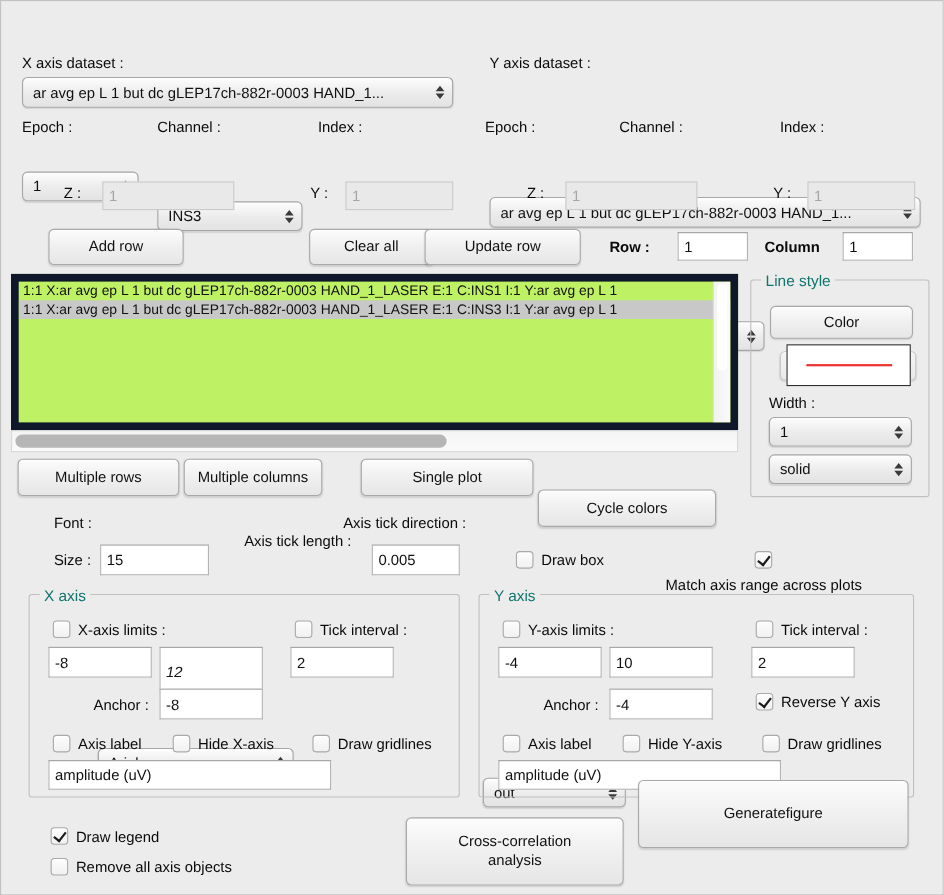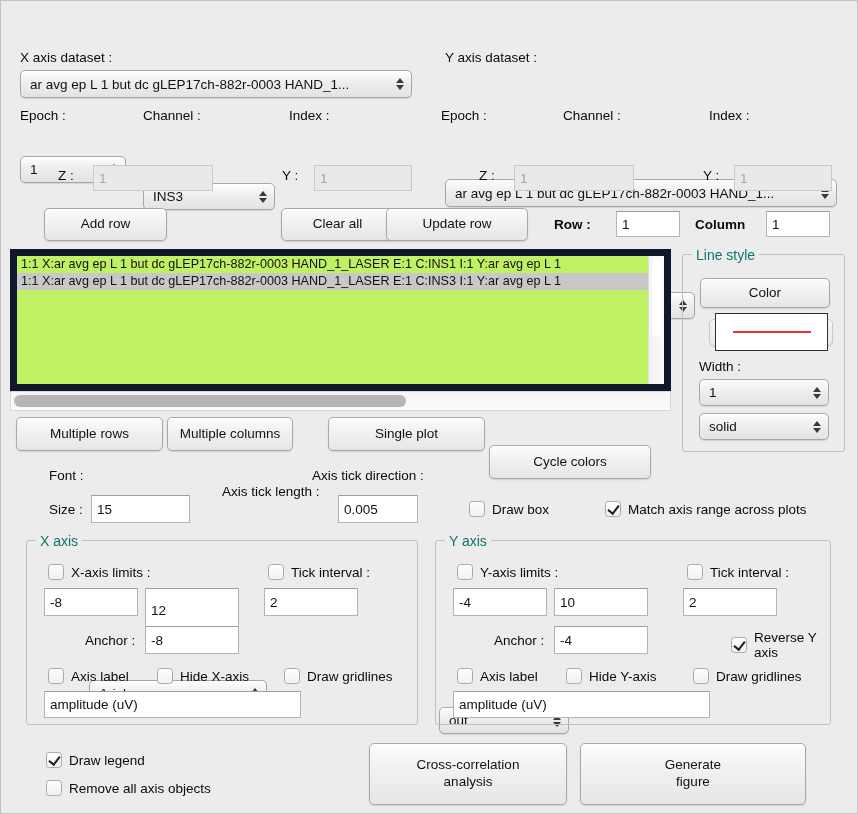--- a/index.html
+++ b/index.html
@@ -322,41 +322,41 @@
 
   <div class="lbl" style="position:absolute;left:221px;top:483px;">Axis tick length :</div>
   <div class="tf" style="position:absolute;left:337px;top:494px;width:80px;height:28px;">
     <span>0.005</span>
   </div>
 
   <div class="cb" style="position:absolute;left:468px;top:500px;">
     <span class="box" id="cb-drawbox"></span>
     <span class="cbl">Draw box</span>
   </div>
-  <div class="cb" style="position:absolute;left:604px;top:500px;">
+  <div class="cb" style="position:absolute;left:604px;top:500px;flex-direction:column;">
     <span class="box checked" id="cb-match"></span>
     <span class="cbl">Match axis range across plots</span>
   </div>
 
   <div class="group" style="left:25px;top:539px;width:392px;height:185px;">
     <div class="gtitle">X axis</div>
 
     <div class="cb" style="position:absolute;left:21px;top:23px;">
       <span class="box" id="cb-xlim"></span>
       <span class="cbl">X-axis limits :</span>
     </div>
     <div class="cb" style="position:absolute;left:241px;top:23px;">
       <span class="box" id="cb-xtick"></span>
       <span class="cbl">Tick interval :</span>
     </div>
 
     <div class="tf" style="position:absolute;left:17px;top:47px;width:94px;height:28px;">
       <span>-8</span>
     </div>
-    <div class="tf" style="position:absolute;left:118px;top:47px;width:94px;height:44px;">
+    <div class="tf" style="position:absolute;left:118px;top:47px;width:94px;height:44px;font-style:italic;">
       <span>12</span>
     </div>
     <div class="tf" style="position:absolute;left:237px;top:47px;width:94px;height:28px;">
       <span>2</span>
     </div>
 
     <div class="lbl" style="position:absolute;left:58px;top:92px;">Anchor :</div>
     <div class="tf" style="position:absolute;left:118px;top:85px;width:94px;height:28px;">
       <span>-8</span>
     </div>
@@ -398,21 +398,21 @@
       <span>10</span>
     </div>
     <div class="tf" style="position:absolute;left:247px;top:47px;width:94px;height:28px;">
       <span>2</span>
     </div>
 
     <div class="lbl" style="position:absolute;left:58px;top:92px;">Anchor :</div>
     <div class="tf" style="position:absolute;left:118px;top:85px;width:94px;height:28px;">
       <span>-4</span>
     </div>
-    <div class="cb" style="position:absolute;left:251px;top:89px;margin-left:44px;">
+    <div class="cb" style="position:absolute;left:251px;top:89px;">
       <span class="box checked" id="cb-yrev"></span>
       <span class="cbl">Reverse Y axis</span>
     </div>
 
     <div class="cb" style="position:absolute;left:21px;top:127px;">
       <span class="box" id="cb-ylabel"></span>
       <span class="cbl">Axis label</span>
     </div>
     <div class="cb" style="position:absolute;left:130px;top:127px;">
       <span class="box" id="cb-yhide"></span>
@@ -435,18 +435,18 @@
 
   <div class="cb" style="position:absolute;left:45px;top:779px;">
     <span class="box" id="cb-remove"></span>
     <span class="cbl">Remove all axis objects</span>
   </div>
 
   <div class="btn" style="position:absolute;left:368px;top:742px;width:198px;height:62px;flex-direction:column;">
     <span>Cross-correlation</span>
     <span>analysis</span>
   </div>
-  <div class="btn" style="position:absolute;left:579px;top:742px;width:226px;height:62px;flex-direction:column;">
+  <div class="btn" style="position:absolute;left:579px;top:708px;width:246px;height:62px;">
     <span>Generate</span>
     <span>figure</span>
   </div>
 
 </div>
 
 </body></html>

